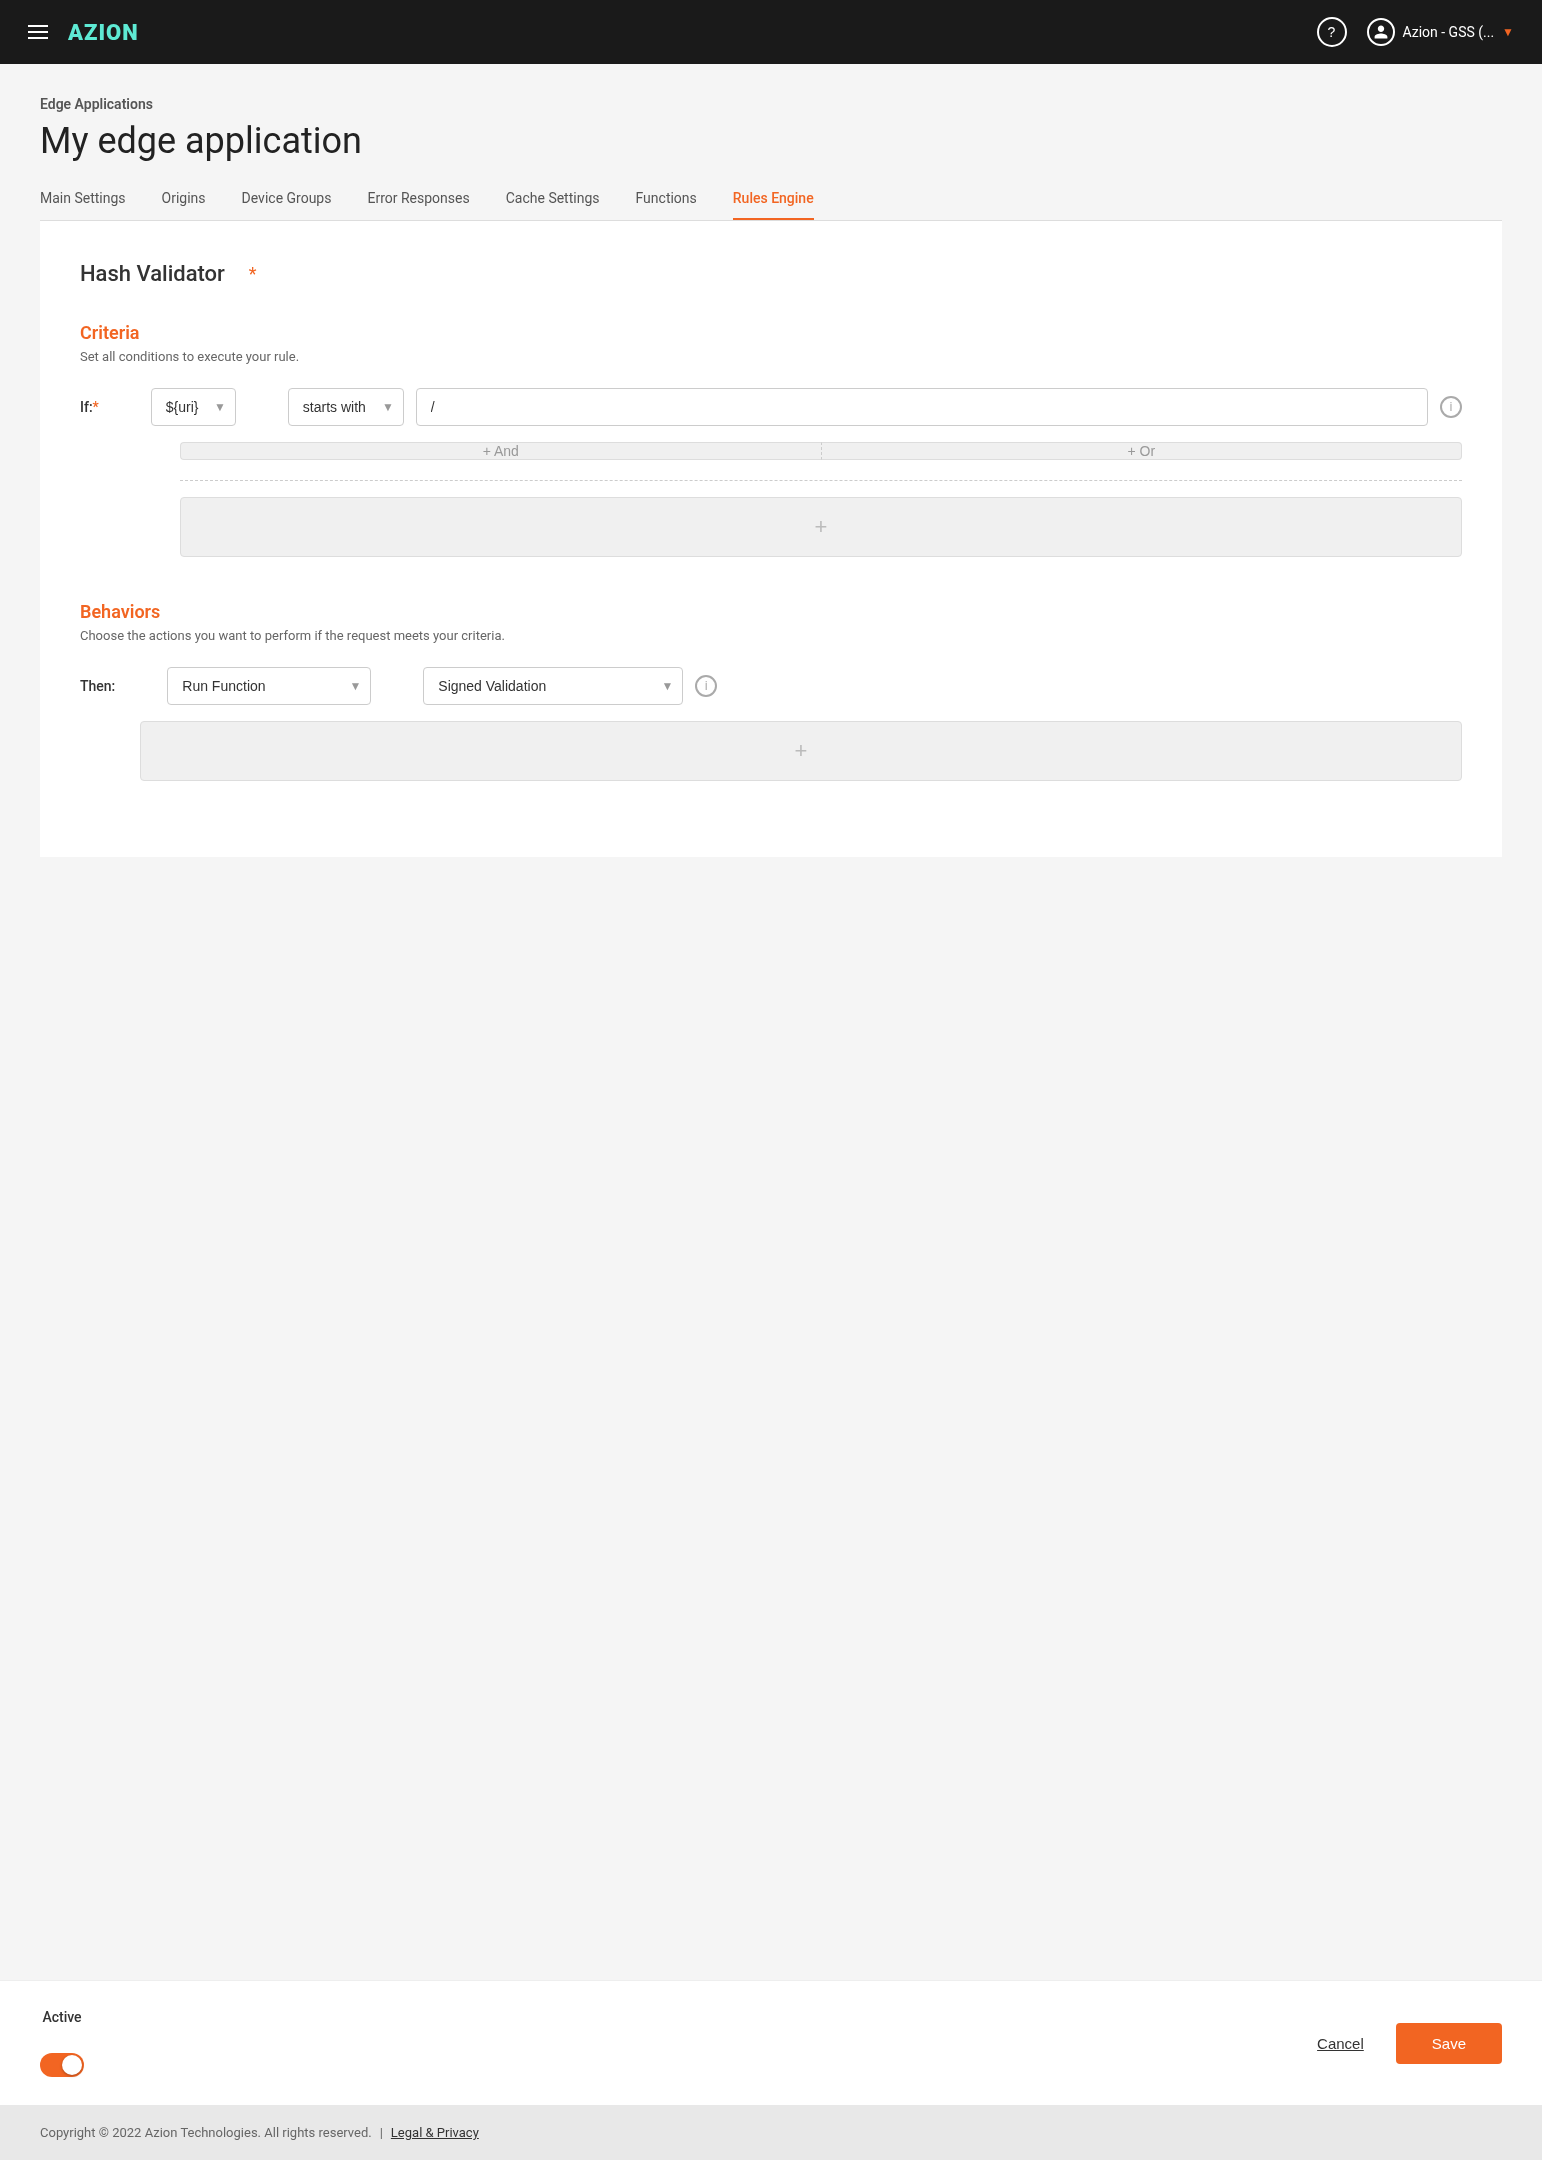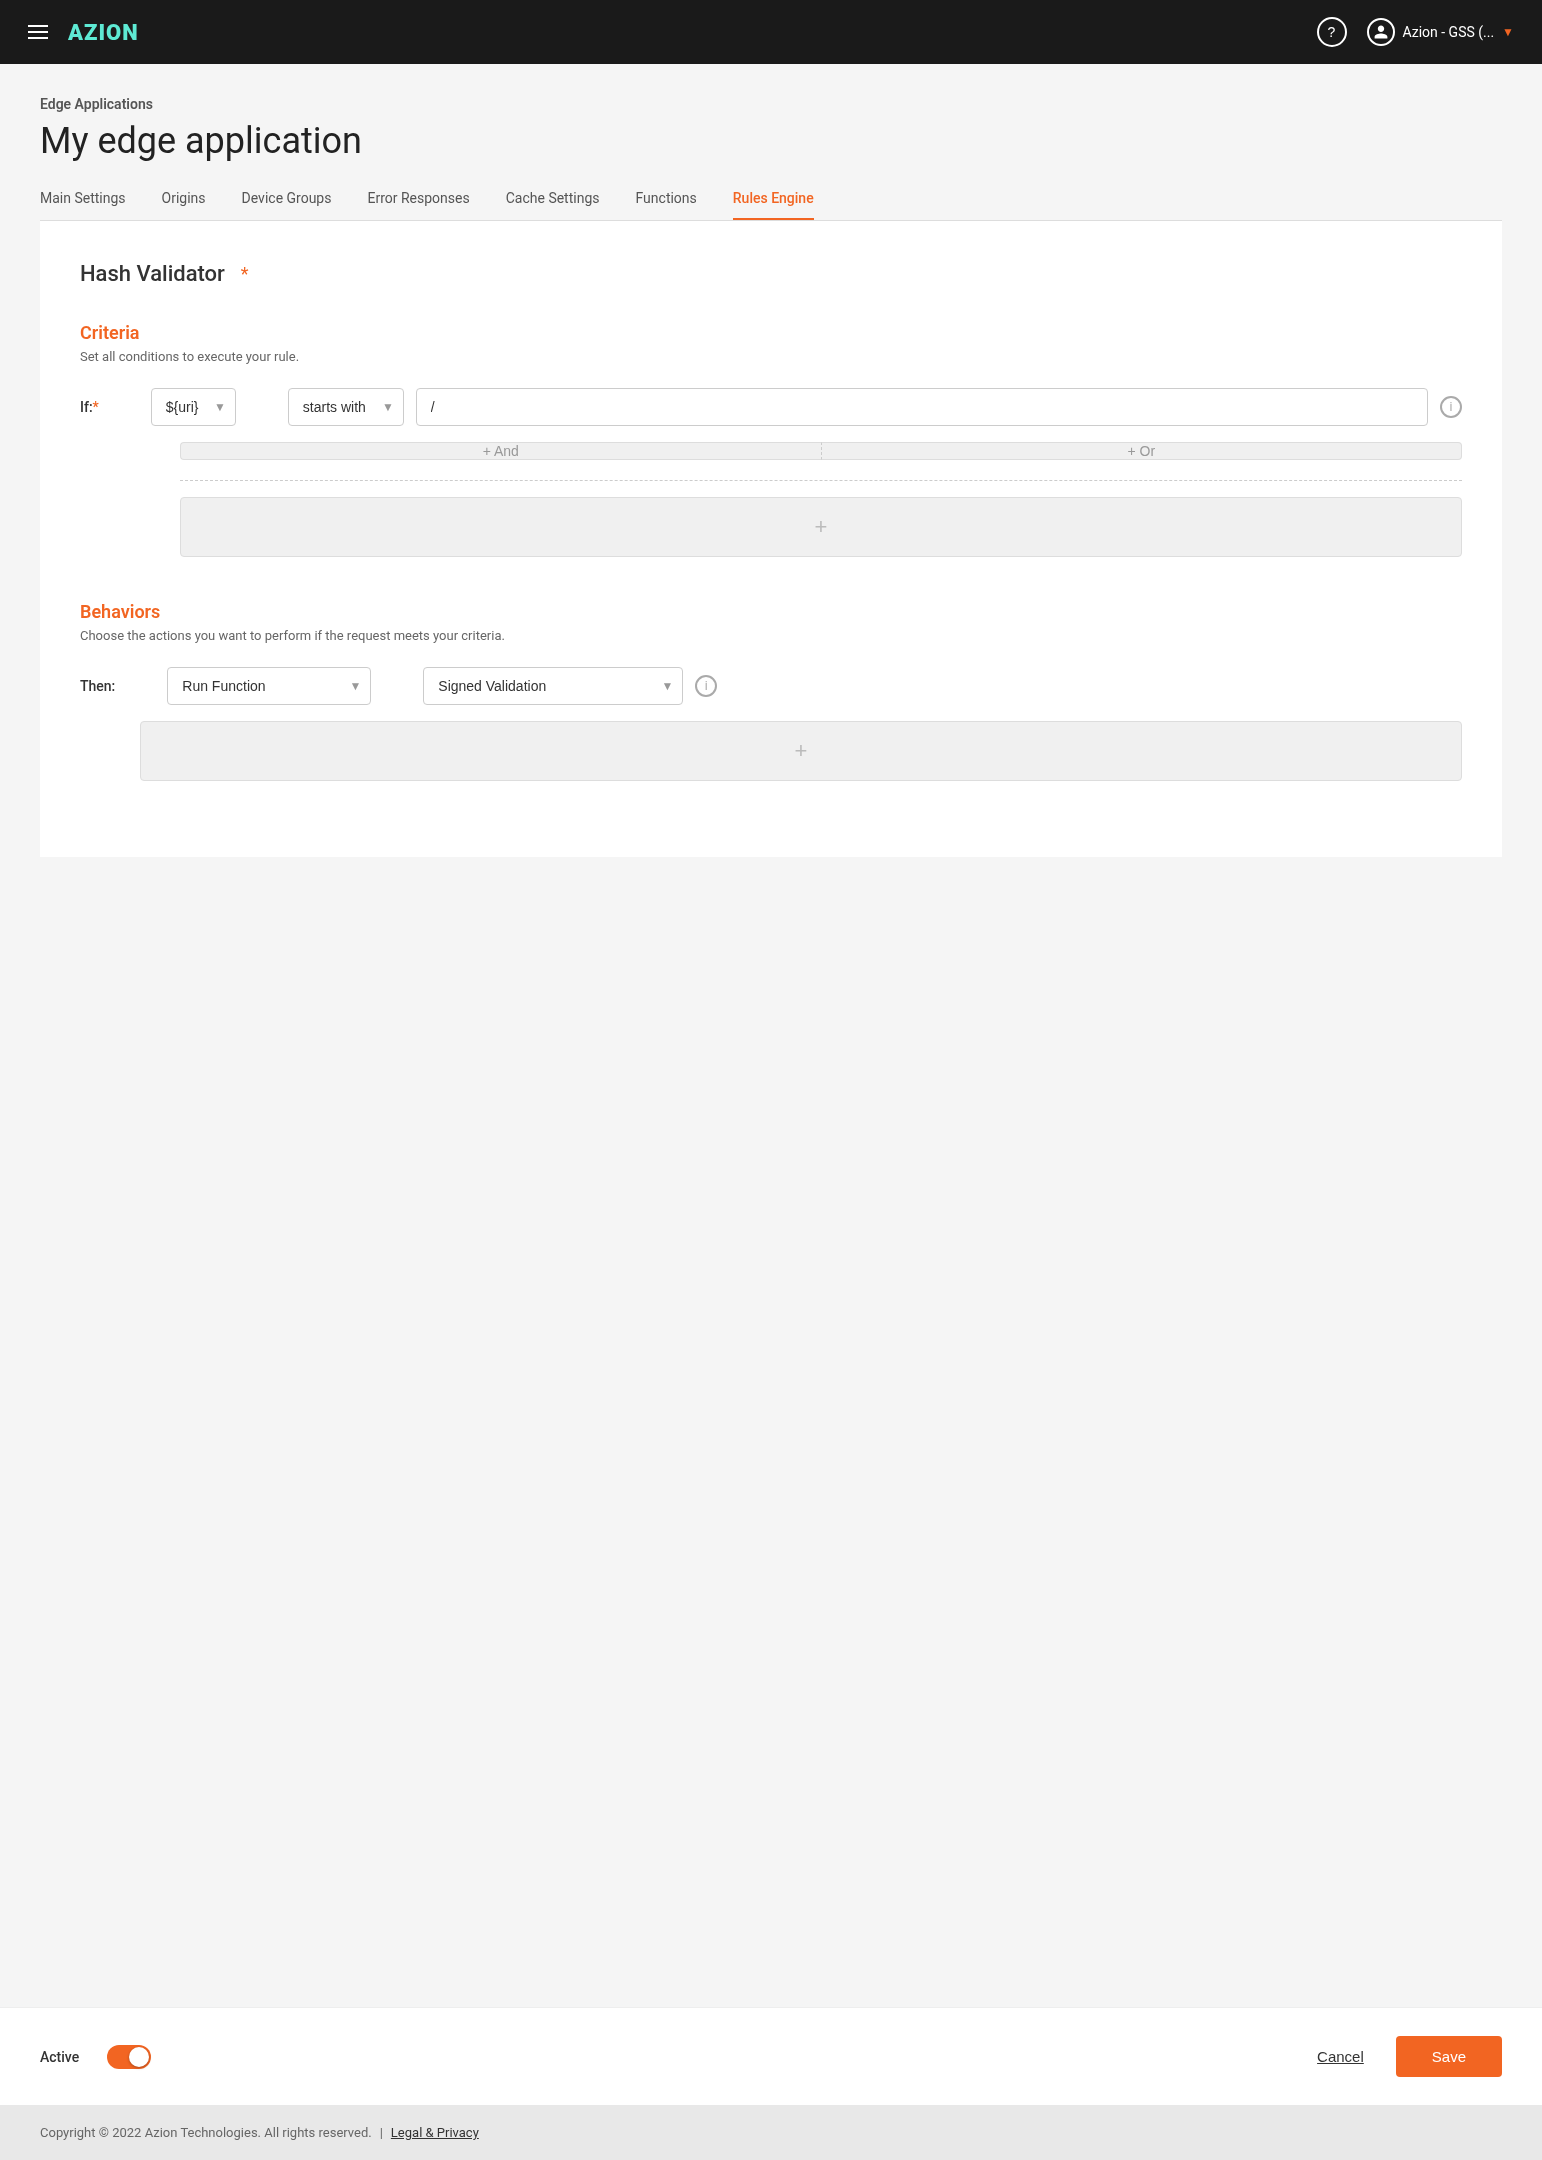--- a/index.html
+++ b/index.html
@@ -53,21 +53,21 @@
     }
     .tab.active { color: #f26522; border-bottom: 2px solid #f26522; font-weight: 500; }
 
     
     .form-section {
       background: #fff;
       padding: 40px;
       margin-top: 0;
     }
 
-    .rule-name-row { display: flex; align-items: center; gap: 16px; margin-bottom: 36px; }
+    .rule-name-row { display: flex; align-items: center; gap: 24px; margin-bottom: 36px; }
     .rule-name { font-size: 22px; font-weight: 500; color: #333; }
     .required-star { color: #f26522; font-size: 18px; }
 
     
     .section-title { font-size: 18px; font-weight: 600; color: #f26522; margin-bottom: 6px; }
     .section-desc { font-size: 13px; color: #666; margin-bottom: 24px; }
 
     .criteria-row { display: flex; align-items: center; gap: 12px; margin-bottom: 16px; }
     .criteria-label { font-size: 14px; color: #333; font-weight: 500; white-space: nowrap; }
     .required-label { color: #f26522; }
@@ -131,21 +131,21 @@
       font-size: 22px; color: #bbb; cursor: pointer; text-align: center;
       margin-bottom: 36px;
     }
 
     
     .footer-actions {
       display: flex; align-items: center; justify-content: space-between;
       padding: 28px 40px; background: #fff; margin-top: auto;
       border-top: 1px solid #eee;
     }
-    .active-area { display: flex; align-items: center; gap: 28px; }
+    .active-area { display: flex; align-items: center; gap: 28px; flex-direction: column; }
     .active-label { font-size: 14px; color: #333; font-weight: 500; }
     .toggle {
       width: 44px; height: 24px; border-radius: 12px; background: #f26522;
       position: relative; cursor: pointer;
     }
     .toggle-knob {
       width: 20px; height: 20px; border-radius: 50%; background: #fff;
       position: absolute; top: 2px; right: 2px;
       box-shadow: 0 1px 3px rgba(0,0,0,0.3);
     }

